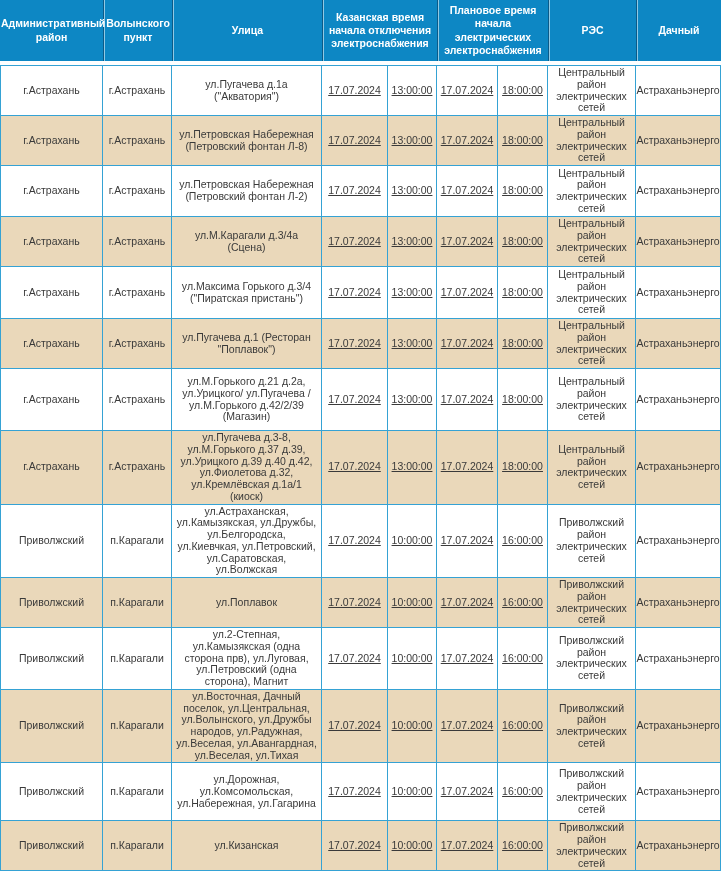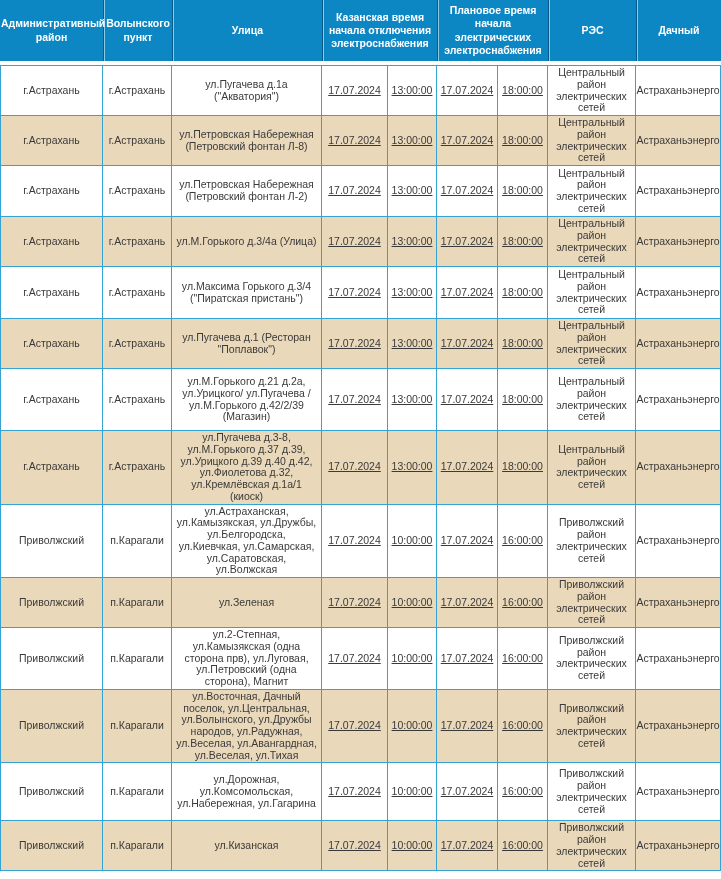--- a/index.html
+++ b/index.html
@@ -154,21 +154,21 @@
     <td class="dt">13:00:00</td>
     <td class="dt">17.07.2024</td>
     <td class="dt">18:00:00</td>
     <td>Центральный район электрических сетей</td>
     <td class="branch">Астраханьэнерго</td>
   </tr>
 
   <tr>
     <td>г.Астрахань</td>
     <td>г.Астрахань</td>
-    <td class="street">ул.М.Горького д.3/4а (Улица)</td>
+    <td class="street">ул.М.Карагали д.3/4а (Сцена)</td>
     <td class="dt">17.07.2024</td>
     <td class="dt">13:00:00</td>
     <td class="dt">17.07.2024</td>
     <td class="dt">18:00:00</td>
     <td>Центральный район электрических сетей</td>
     <td class="branch">Астраханьэнерго</td>
   </tr>
 
   <tr>
     <td>г.Астрахань</td>
@@ -214,33 +214,33 @@
     <td class="dt">13:00:00</td>
     <td class="dt">17.07.2024</td>
     <td class="dt">18:00:00</td>
     <td>Центральный район электрических сетей</td>
     <td class="branch">Астраханьэнерго</td>
   </tr>
 
   <tr>
     <td>Приволжский</td>
     <td>п.Карагали</td>
-    <td class="street">ул.Астраханская, ул.Камызякская, ул.Дружбы, ул.Белгородска, ул.Киевчкая, ул.Самарская, ул.Саратовская, ул.Волжская</td>
-    <td class="dt">17.07.2024</td>
-    <td class="dt">10:00:00</td>
-    <td class="dt">17.07.2024</td>
-    <td class="dt">16:00:00</td>
-    <td>Приволжский район электрических сетей</td>
-    <td class="branch">Астраханьэнерго</td>
-  </tr>
-
-  <tr>
-    <td>Приволжский</td>
-    <td>п.Карагали</td>
-    <td class="street">ул.Зеленая</td>
+    <td class="street">ул.Астраханская, ул.Камызякская, ул.Дружбы, ул.Белгородска, ул.Киевчкая, ул.Петровский, ул.Саратовская, ул.Волжская</td>
+    <td class="dt">17.07.2024</td>
+    <td class="dt">10:00:00</td>
+    <td class="dt">17.07.2024</td>
+    <td class="dt">16:00:00</td>
+    <td>Приволжский район электрических сетей</td>
+    <td class="branch">Астраханьэнерго</td>
+  </tr>
+
+  <tr>
+    <td>Приволжский</td>
+    <td>п.Карагали</td>
+    <td class="street">ул.Поплавок</td>
     <td class="dt">17.07.2024</td>
     <td class="dt">10:00:00</td>
     <td class="dt">17.07.2024</td>
     <td class="dt">16:00:00</td>
     <td>Приволжский район электрических сетей</td>
     <td class="branch">Астраханьэнерго</td>
   </tr>
 
   <tr>
     <td>Приволжский</td>

